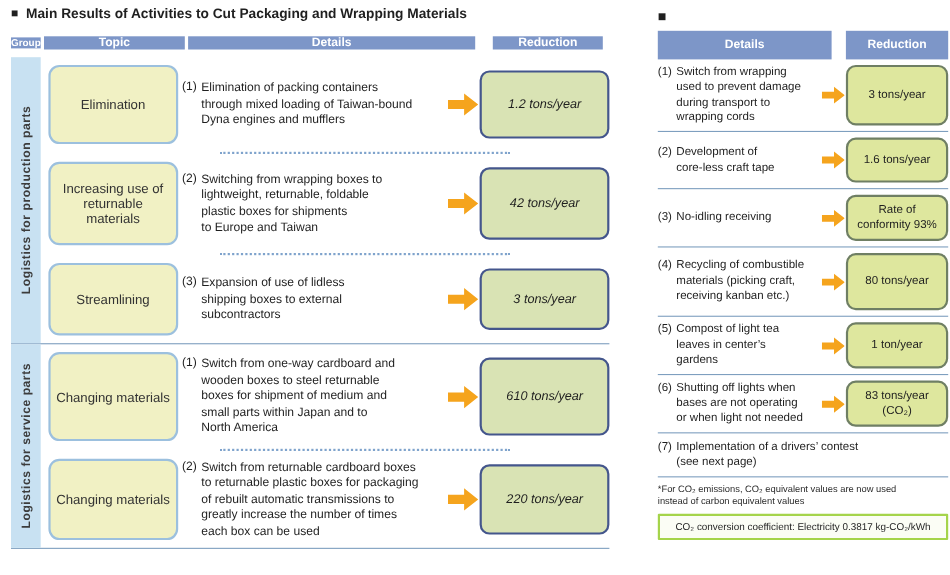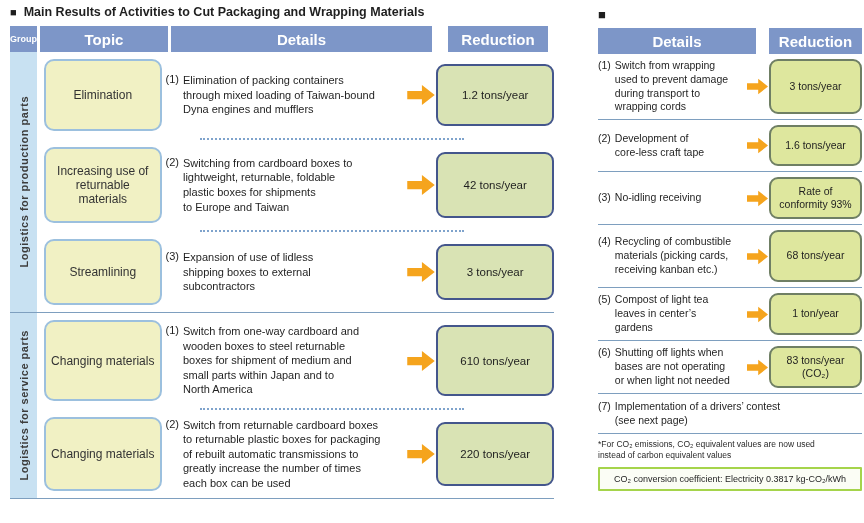--- a/index.html
+++ b/index.html
@@ -12,23 +12,23 @@
   .right-panel { left:598px; top:8px; width:264px; }
 
   .panel-title { display:flex; align-items:center; gap:7px; font-weight:bold; }
   .left-panel  .panel-title { font-size:12.5px; }
   .right-panel .panel-title { font-size:14px; }
   .bullet { font-size:11px; line-height:1; }
   .right-panel .bullet { font-size:13px; }
 
   
   .ltable { margin-top:7px; width:544px; }
-  .lheader { display:flex; height:26px; }
+  .lheader { display:flex; height:26px;align-items:center; }
   .hcell { background:var(--header-bg,#7d96c8); color:var(--header-text,#fff);
-    font-weight:bold; font-size:15px; display:flex; align-items:center; justify-content:center; }
+    font-weight:bold; font-size:11px; display:flex; align-items:center; justify-content:center; }
   .h-group   { width:27px; font-size:9px; margin-right:3px; }
   .h-topic   { width:128px; margin-right:3px; }
   .h-details { width:261px; }
   .h-spacer  { width:16px; }
   .h-reduction { width:100px; }
 
   .group-block { display:flex; }
   .group-strip { width:27px; margin-right:3px; background:var(--group-col-bg,#c8e1f2);
     display:flex; align-items:center; justify-content:center; }
   .vlabel { writing-mode:vertical-rl; transform:rotate(180deg);
@@ -39,21 +39,21 @@
   .topic-cell { width:131px; display:flex; align-items:center; justify-content:center; padding:7px 2px; }
   .topic-box { width:118px; align-self:stretch; display:flex; align-items:center; justify-content:center;
     background:var(--topic-fill,#f1f1c4); border:2px solid var(--topic-border,#9cc0de);
     border-radius:10px; font-size:12px; text-align:center; padding:4px; color:#333; }
   .details-cell { width:251px; display:flex; align-items:center; font-size:11px; }
   .details-inner { display:flex; gap:4px; }
   .det-num { white-space:nowrap; }
   .det-text { white-space:pre-line; line-height:1.32; }
   .arrow-cell { width:32px; display:flex; align-items:center; justify-content:center; }
   .arrow-svg { color:var(--arrow,#f5a41d); display:block; }
-  .reduction-cell { width:123px; display:flex; }
+  .reduction-cell { width:123px; display:flex;font-style:italic; }
   .lred-box { flex:1; margin:12px 0; background:var(--left-box-fill,#d9e3b4);
     border:2px solid var(--left-box-border,#44568c); border-radius:9px;
     display:flex; align-items:center; justify-content:center;
     font-size:11.5px; text-align:center; white-space:pre-line; }
 
   .dotted-sep { height:2px; border-top:2px dotted var(--dotted-line,#7fa3cc);
     margin-left:160px; width:264px; }
   .group-sep, .bottom-sep { height:1px; background:var(--separator-line,#7e9fbf); width:544px; }
 
   
@@ -130,21 +130,21 @@
             </div>
         </div>
         <div class="dotted-sep"></div>
         <div class="lrow" style="height:90px">
           <div class="topic-cell">
               <div class="topic-box">Increasing use of returnable materials</div>
             </div>
           <div class="details-cell">
               <div class="details-inner">
             <span class="det-num">(2)</span>
-            <span class="det-text">Switching from cardboard boxes to
+            <span class="det-text">Switching from wrapping boxes to
 lightweight, returnable, foldable
 plastic boxes for shipments
 to Europe and Taiwan</span>
           </div>
             </div>
           <div class="arrow-cell">
               <svg class="arrow-svg" width="28" height="22">
                 <use href="#arr"></use>
               </svg>
             </div>
@@ -297,30 +297,30 @@
         </div>
       <div class="rred-box">Rate of
 conformity 93%</div>
     </div>
 
     <div class="rrow rrow-4">
       <div class="rdetails">
           <div class="details-inner">
         <span class="det-num">(4)</span>
         <span class="det-text">Recycling of combustible
-materials (picking cards,
+materials (picking craft,
 receiving kanban etc.)</span>
       </div>
         </div>
       <div class="rarrow">
           <svg class="arrow-svg" width="21" height="17">
             <use href="#arr"></use>
           </svg>
         </div>
-      <div class="rred-box">68 tons/year</div>
+      <div class="rred-box">80 tons/year</div>
     </div>
 
     <div class="rrow rrow-5">
       <div class="rdetails">
           <div class="details-inner">
         <span class="det-num">(5)</span>
         <span class="det-text">Compost of light tea
 leaves in center’s
 gardens</span>
       </div>

